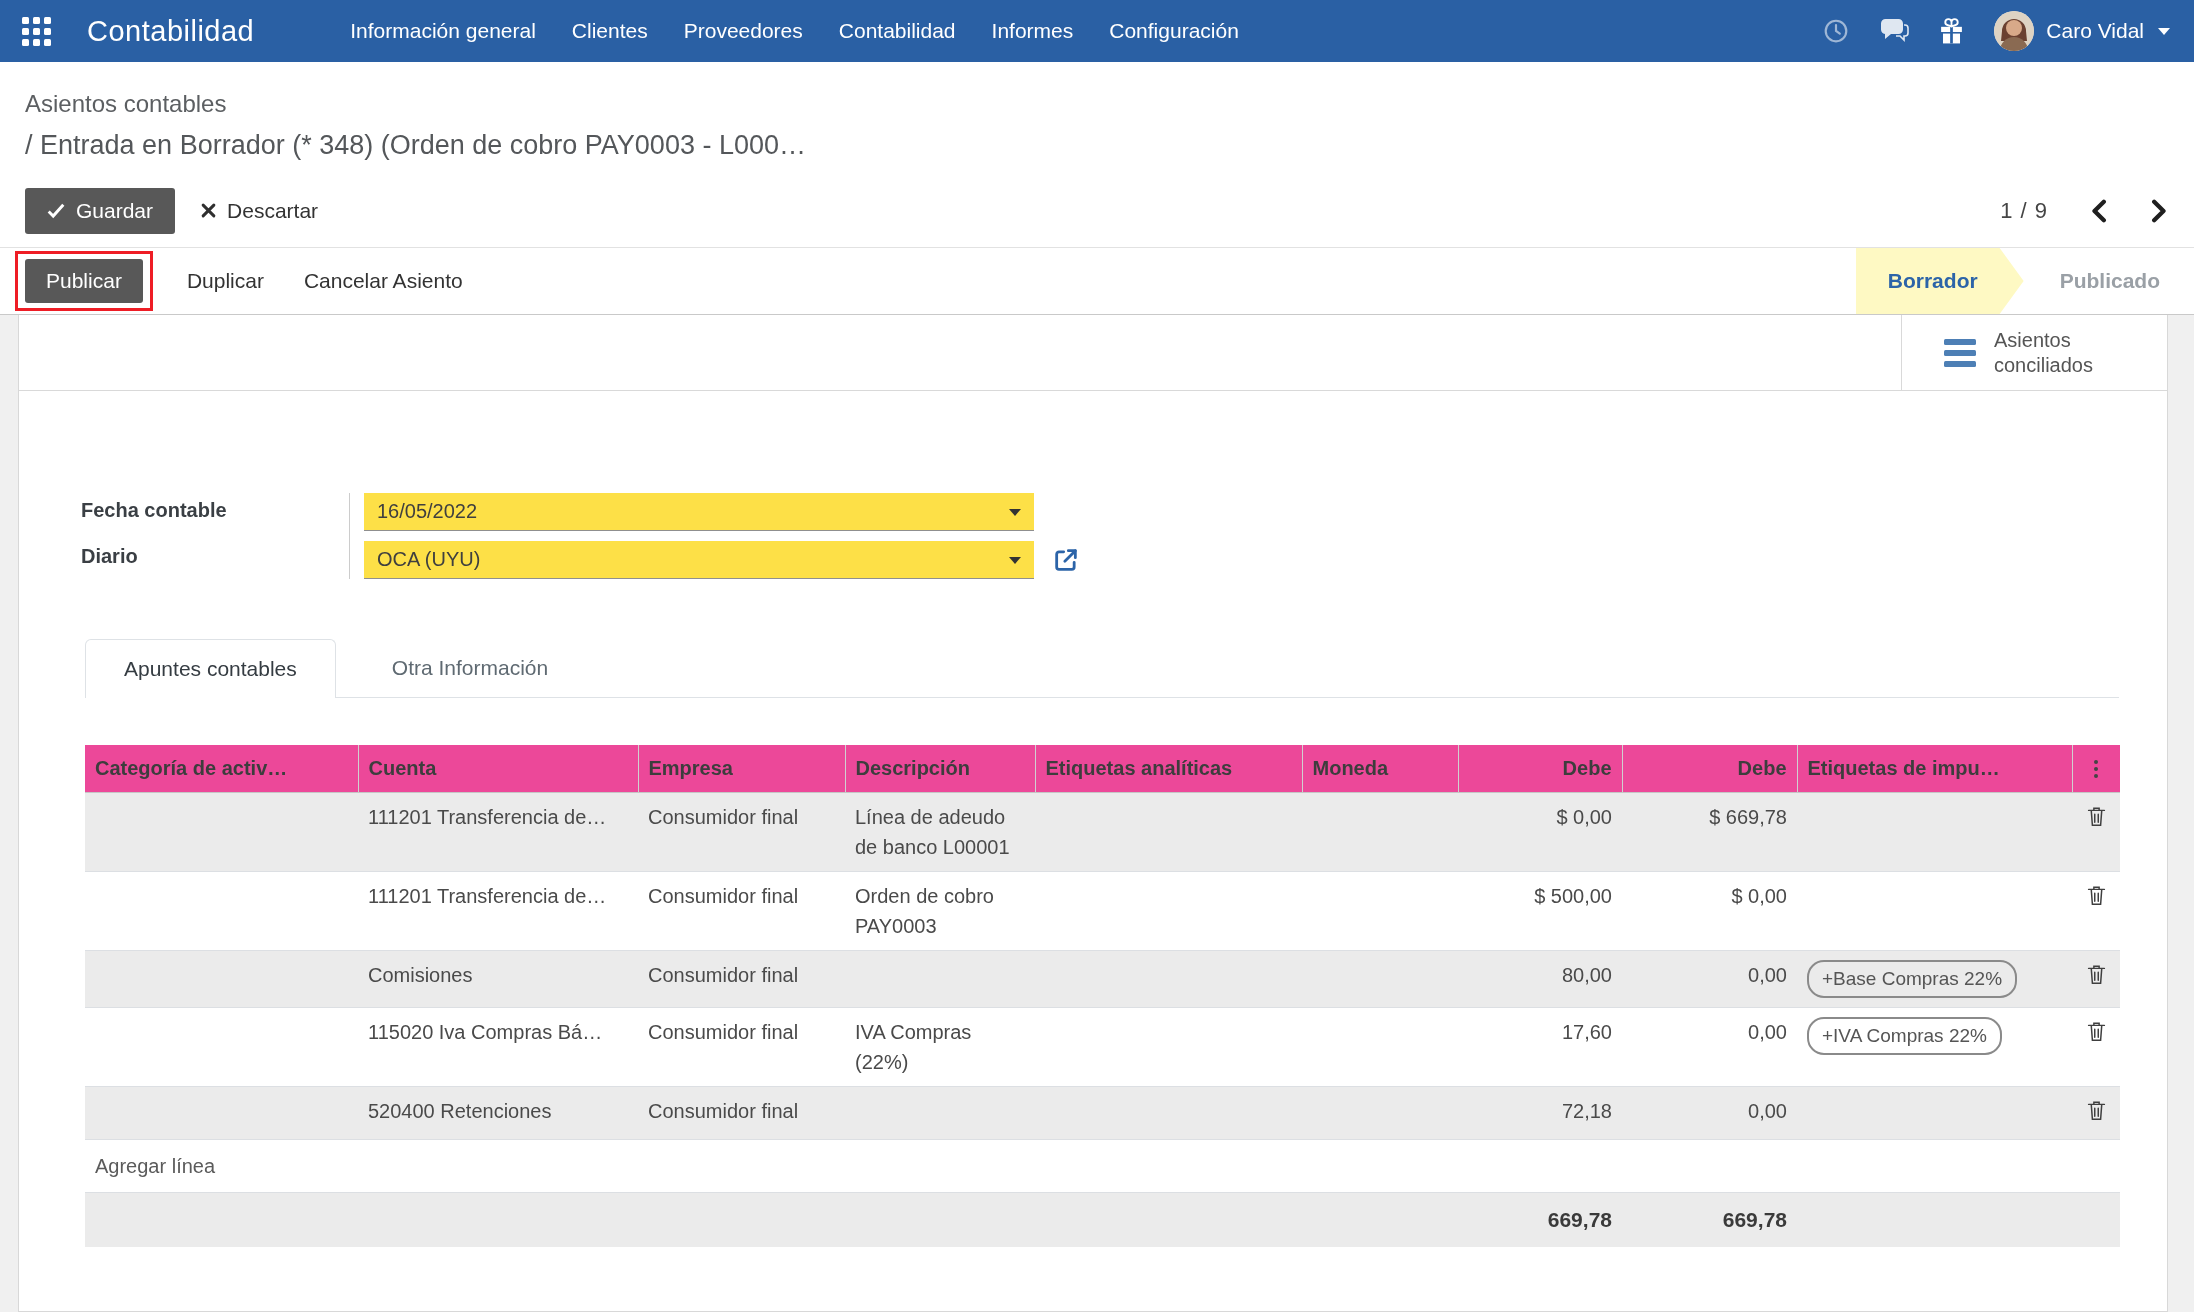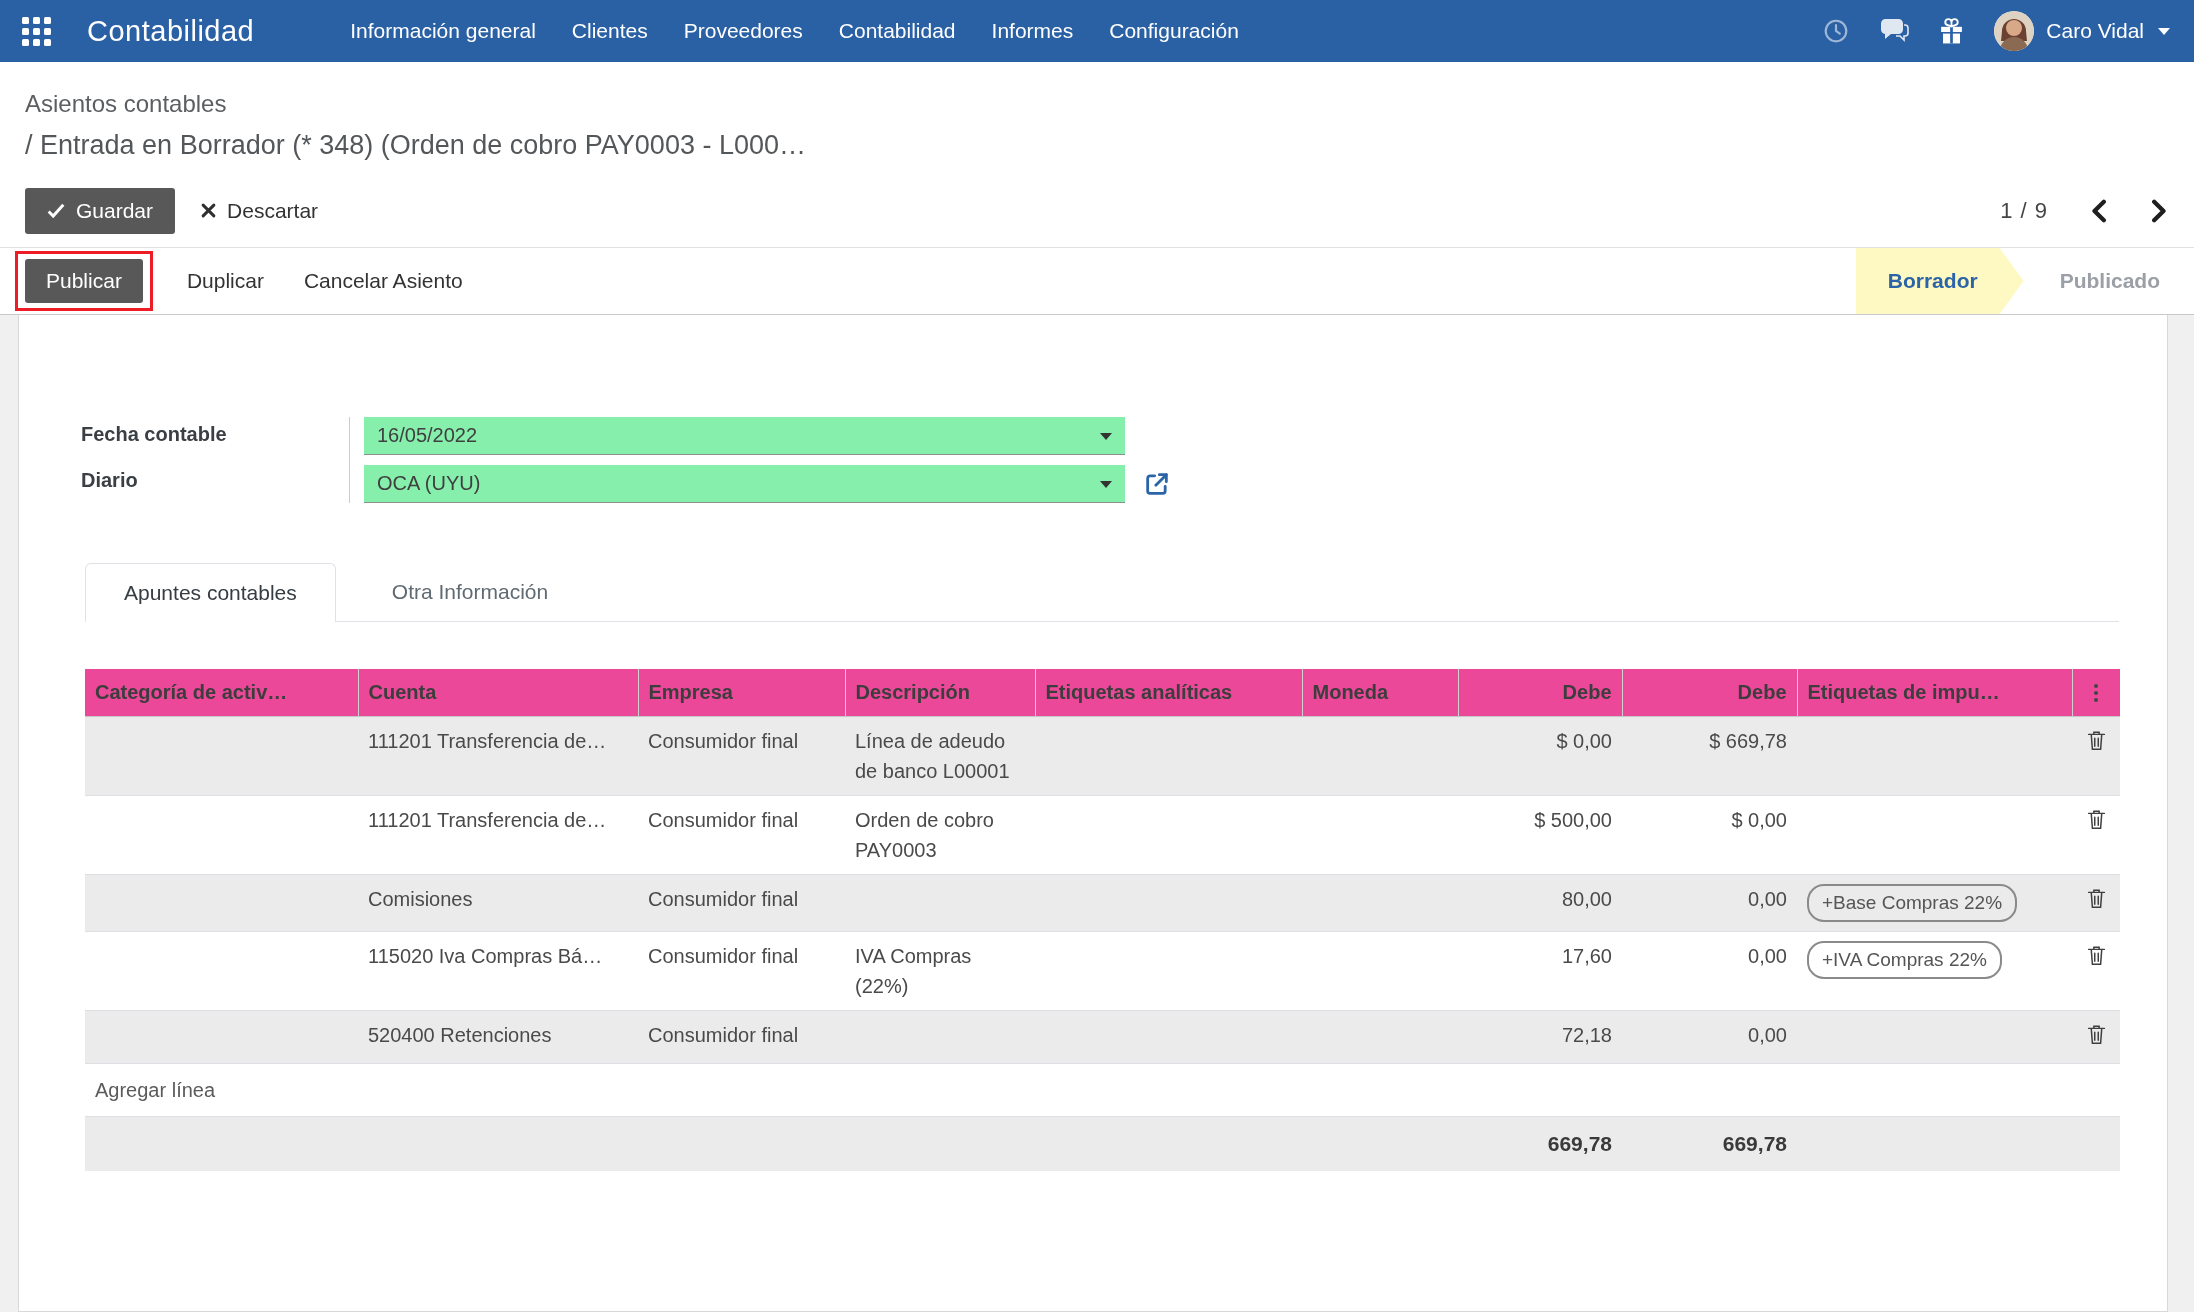--- a/index.html
+++ b/index.html
@@ -71,21 +71,21 @@
   .fg-left { width:1008px; }
   .fg-left .flabel-col { width:528px; padding-top:8px; }
   .fg-left .fval-col { border-left:1px solid #ccc; padding-left:16px; flex:1; }
   .inp-line { width:428px; border:none; border-bottom:1px solid #989898; font-size:20px;
     color:#666; padding:6px 2px 10px; background:transparent; font-family:inherit; outline:none; }
   .fg-right .flabel-col { width:268px; display:flex; flex-direction:column; gap:8px; }
   .fg-right .flabel-col .flabel { height:38px; line-height:34px; }
   .fg-right .fval-col { border-left:1px solid #ccc; padding-left:14px;
     display:flex; flex-direction:column; gap:10px; }
   .frow { display:flex; align-items:center; gap:18px; }
-  .sel { position:relative; width:761px; height:38px; background:#86efac;
+  .sel { position:relative; width:670px; height:38px; background:#fde047;
     border-bottom:1px solid #8f8f8f; display:flex; align-items:center; }
   .sel input { flex:1; background:transparent; border:none; outline:none; font-size:20px;
     color:#3f3f3f; padding:0 34px 0 13px; font-family:inherit; }
   .caret-d { position:absolute; right:13px; top:16px; width:0; height:0;
     border-left:6px solid transparent; border-right:6px solid transparent; border-top:7px solid #333; }
   .ext-ico { display:flex; cursor:pointer; }
 
   
   .tabs { display:flex; margin:60px 48px 0 66px; border-bottom:1px solid #dee2e6; }
   .tab { font-size:21px; padding:17px 38px; cursor:pointer; }
@@ -224,20 +224,33 @@
   </div>
   <div class="sb-states">
     <span class="state-draft">Borrador</span>
     <span class="state-posted">Publicado</span>
   </div>
 </div>
 
 <div class="o-content">
   <div class="sheet">
 
+    <div class="sheet-head">
+      <div class="smart-btn">
+        <span class="bars-ico">
+            <span></span>
+            <span></span>
+            <span></span>
+          </span>
+        <span class="smart-lbl">
+          <span>Asientos</span><br>
+          <span>conciliados</span>
+        </span>
+      </div>
+    </div>
 
     <div class="fields">
       <div class="fgroup fg-right">
         <div class="flabel-col">
           <span class="flabel">Fecha contable</span>
           <span class="flabel">Diario</span>
         </div>
         <div class="fval-col">
           <div class="frow">
             <span class="sel">

